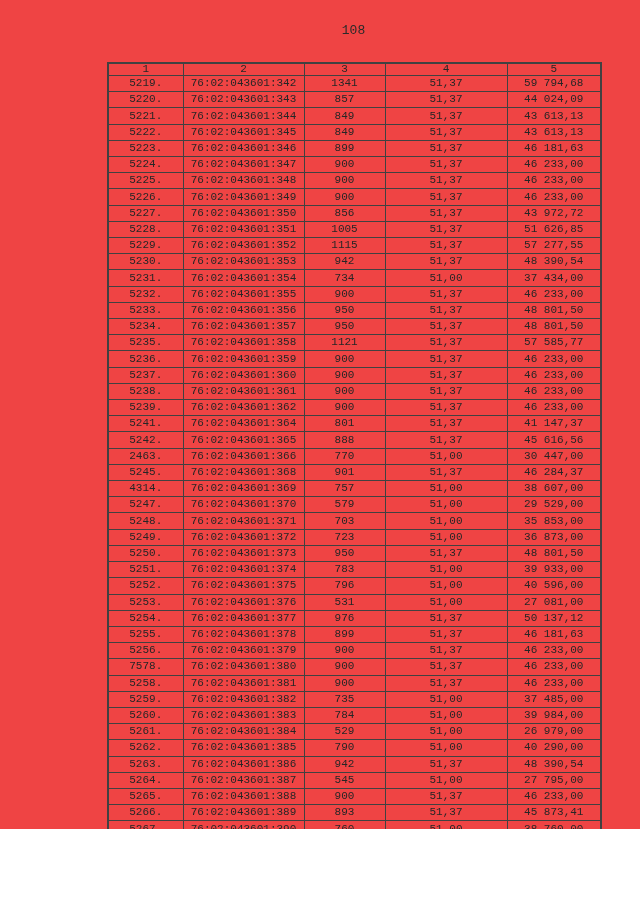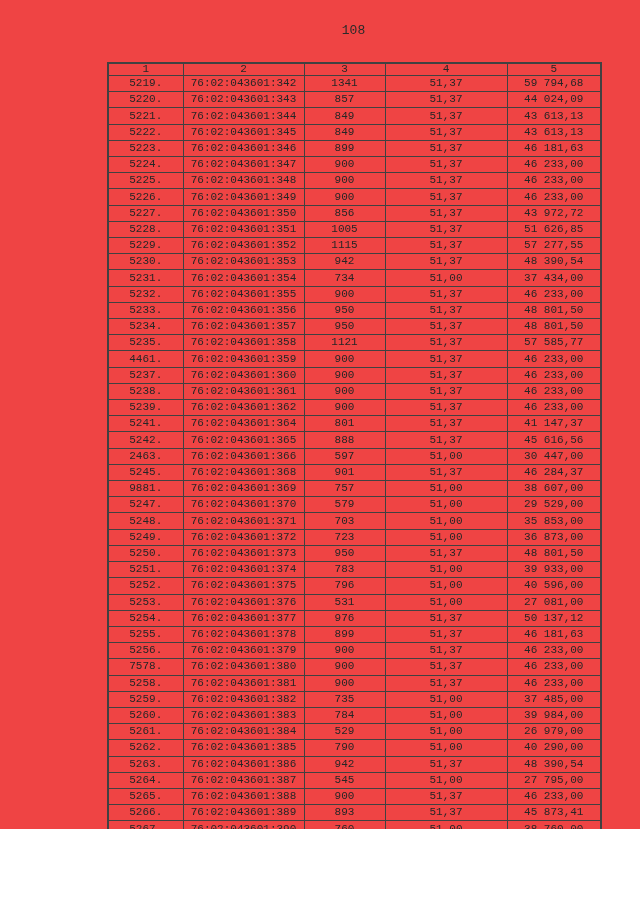--- a/index.html
+++ b/index.html
@@ -196,21 +196,21 @@
           <td>48 801,50</td>
         </tr>
         <tr>
           <td>5235.</td>
           <td>76:02:043601:358</td>
           <td>1121</td>
           <td>51,37</td>
           <td>57 585,77</td>
         </tr>
         <tr>
-          <td>4461.</td>
+          <td>5236.</td>
           <td>76:02:043601:359</td>
           <td>900</td>
           <td>51,37</td>
           <td>46 233,00</td>
         </tr>
         <tr>
           <td>5237.</td>
           <td>76:02:043601:360</td>
           <td>900</td>
           <td>51,37</td>
@@ -240,33 +240,33 @@
         <tr>
           <td>5242.</td>
           <td>76:02:043601:365</td>
           <td>888</td>
           <td>51,37</td>
           <td>45 616,56</td>
         </tr>
         <tr>
           <td>2463.</td>
           <td>76:02:043601:366</td>
-          <td>597</td>
+          <td>770</td>
           <td>51,00</td>
           <td>30 447,00</td>
         </tr>
         <tr>
           <td>5245.</td>
           <td>76:02:043601:368</td>
           <td>901</td>
           <td>51,37</td>
           <td>46 284,37</td>
         </tr>
         <tr>
-          <td>9881.</td>
+          <td>4314.</td>
           <td>76:02:043601:369</td>
           <td>757</td>
           <td>51,00</td>
           <td>38 607,00</td>
         </tr>
         <tr>
           <td>5247.</td>
           <td>76:02:043601:370</td>
           <td>579</td>
           <td>51,00</td>

